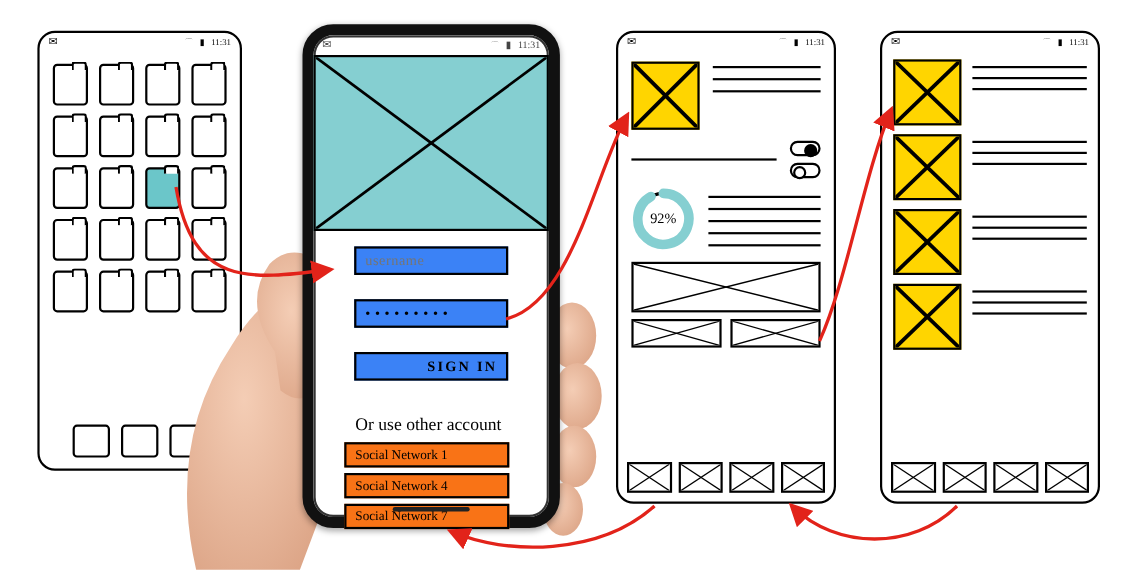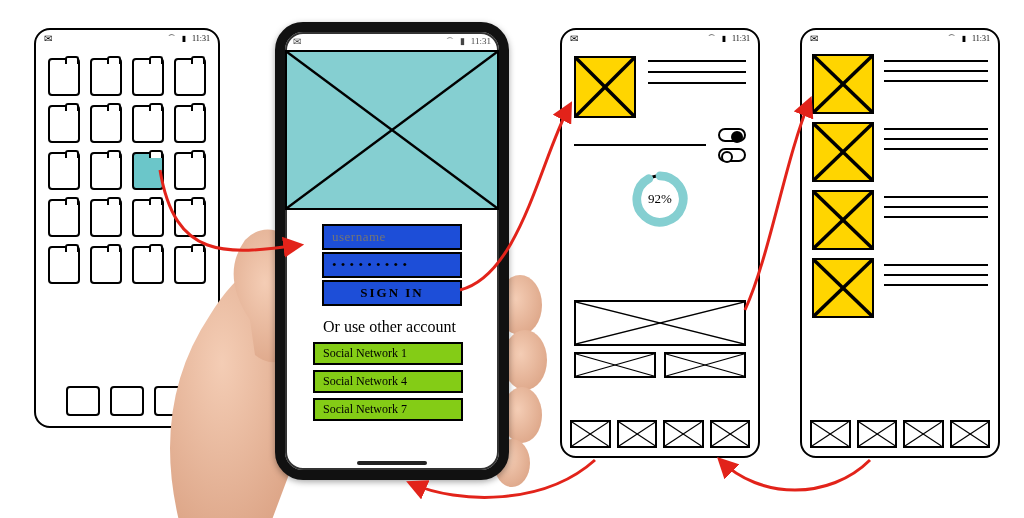--- a/index.html
+++ b/index.html
@@ -90,36 +90,36 @@
   }
   .hero svg, .ximg svg { position: absolute; inset: 0; width: 100%; height: 100%; }
   .form-col {
     padding: 14px 28px 0 28px;
     display: flex; flex-direction: column;
     align-items: center;
   }
   .sketch-field, .sketch-btn {
     width: 140px;
     border: 2px solid #000;
-    background: #1d4ed8;
+    background: #3b82f6;
     font-size: 13px;
     padding: 3px 8px;
-    margin-bottom: 2px;
+    margin-bottom: 22px;
     font-family: inherit;
     letter-spacing: .5px;
   }
-  .sketch-btn { text-align: center; font-weight: 600; letter-spacing: 2px; cursor: pointer; }
+  .sketch-btn { text-align: right; font-weight: 600; letter-spacing: 2px; cursor: pointer; }
   .or-line { font-size: 16px; margin: 10px 0 6px 0; align-self: flex-start; margin-left: 10px; }
   .social-btn {
     width: 150px;
     border: 2px solid #000;
     font-size: 12px;
     padding: 2px 8px;
     margin-bottom: 5px;
-    background: #84cc16;
+    background: #f97316;
     cursor: pointer;
     font-family: inherit;
     text-align: left;
   }
   .home-bar {
     position: absolute; left: 50%; bottom: 5px;
     transform: translateX(-50%);
     width: 70px; height: 4px;
     border-radius: 4px;
     background: #222;
@@ -164,21 +164,21 @@
     background: #000;
   }
   .toggle.off::after {
     content: ""; position: absolute;
     left: 1px; top: 1px;
     width: 8px; height: 8px;
     border: 2px solid #000;
     border-radius: 50%;
     background: #fff;
   }
-  .ring-row { display: flex; gap: 12px; align-items: center; margin-top: 8px; flex-direction: column; }
+  .ring-row { display: flex; gap: 12px; align-items: center; margin-top: 8px; }
   .ring { position: relative; width: 58px; height: 58px; }
   .ring svg { width: 100%; height: 100%; }
   .ring-label {
     position: absolute; inset: 0;
     display: flex; align-items: center; justify-content: center;
     font-size: 13px;
   }
   .wide-ximg { margin: 10px 0 6px; height: 46px; }
   .two-col { display: flex; gap: 8px; margin-bottom: 8px; }
   .two-col .ximg { flex: 1; height: 26px; }

